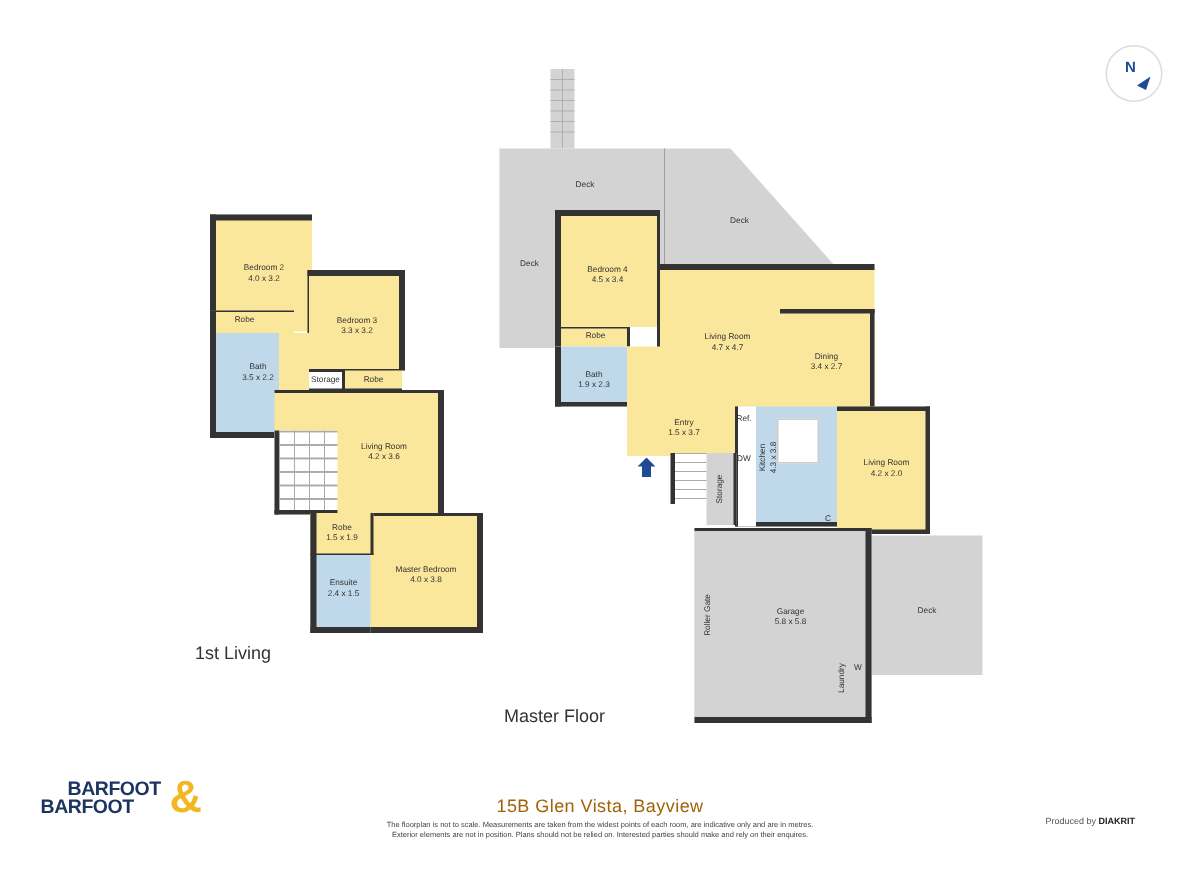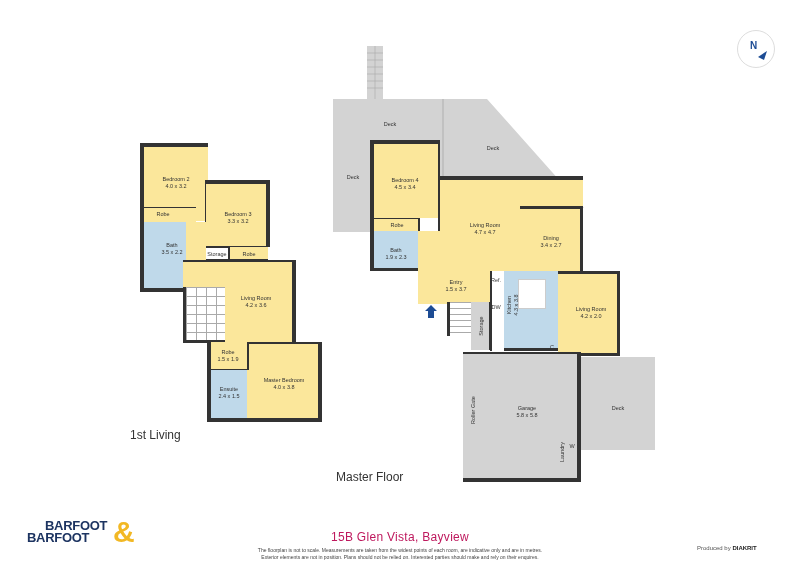--- a/index.html
+++ b/index.html
@@ -3,21 +3,21 @@
 <meta charset="utf-8">
 <style>
   html,body{margin:0;padding:0;background:#fff;}
   body{width:800px;height:584px;position:relative;overflow:hidden;font-family:"Liberation Sans",sans-serif;}
   .abs{position:absolute;}
   .room{position:absolute;box-sizing:border-box;}
   .lbl{position:absolute;font-size:5.5px;color:#333;text-align:center;line-height:7px;transform:translate(-50%,-50%);white-space:nowrap;font-family:"Liberation Sans",sans-serif;}
   .lbl .d{display:block;}
   .vert{transform:translate(-50%,-50%) rotate(-90deg);}
   .floor-title{position:absolute;font-size:12px;color:#333;font-family:"Liberation Sans",sans-serif;}
-  .footer-title{position:absolute;left:0;width:800px;top:530px;text-align:center;font-size:12px;color:#be185d;letter-spacing:0.3px;}
+  .footer-title{position:absolute;left:0;width:800px;top:530px;text-align:center;font-size:12px;color:#a16207;letter-spacing:0.3px;}
   .disclaimer{position:absolute;left:0;width:800px;top:547px;text-align:center;font-size:5px;color:#444;line-height:7px;}
   .produced{position:absolute;left:697px;top:545px;font-size:6px;color:#555;}
   .produced b{color:#222;}
   .logo{position:absolute;left:27px;top:520px;}
   .logo .l1,.logo .l2{font-weight:bold;color:#1d3461;font-size:13px;line-height:12px;letter-spacing:-0.3px;}
   .logo .l1{padding-left:18px;}
   .logo .amp{position:absolute;left:86px;top:-3px;font-size:30px;color:#f2b824;font-weight:bold;line-height:30px;}
   .compass{position:absolute;left:737px;top:30px;width:36px;height:36px;border:1px solid #ddd;border-radius:50%;}
   .compass .n{position:absolute;left:12px;top:9px;font-size:10px;font-weight:bold;color:#1d4c94;}
 </style>

